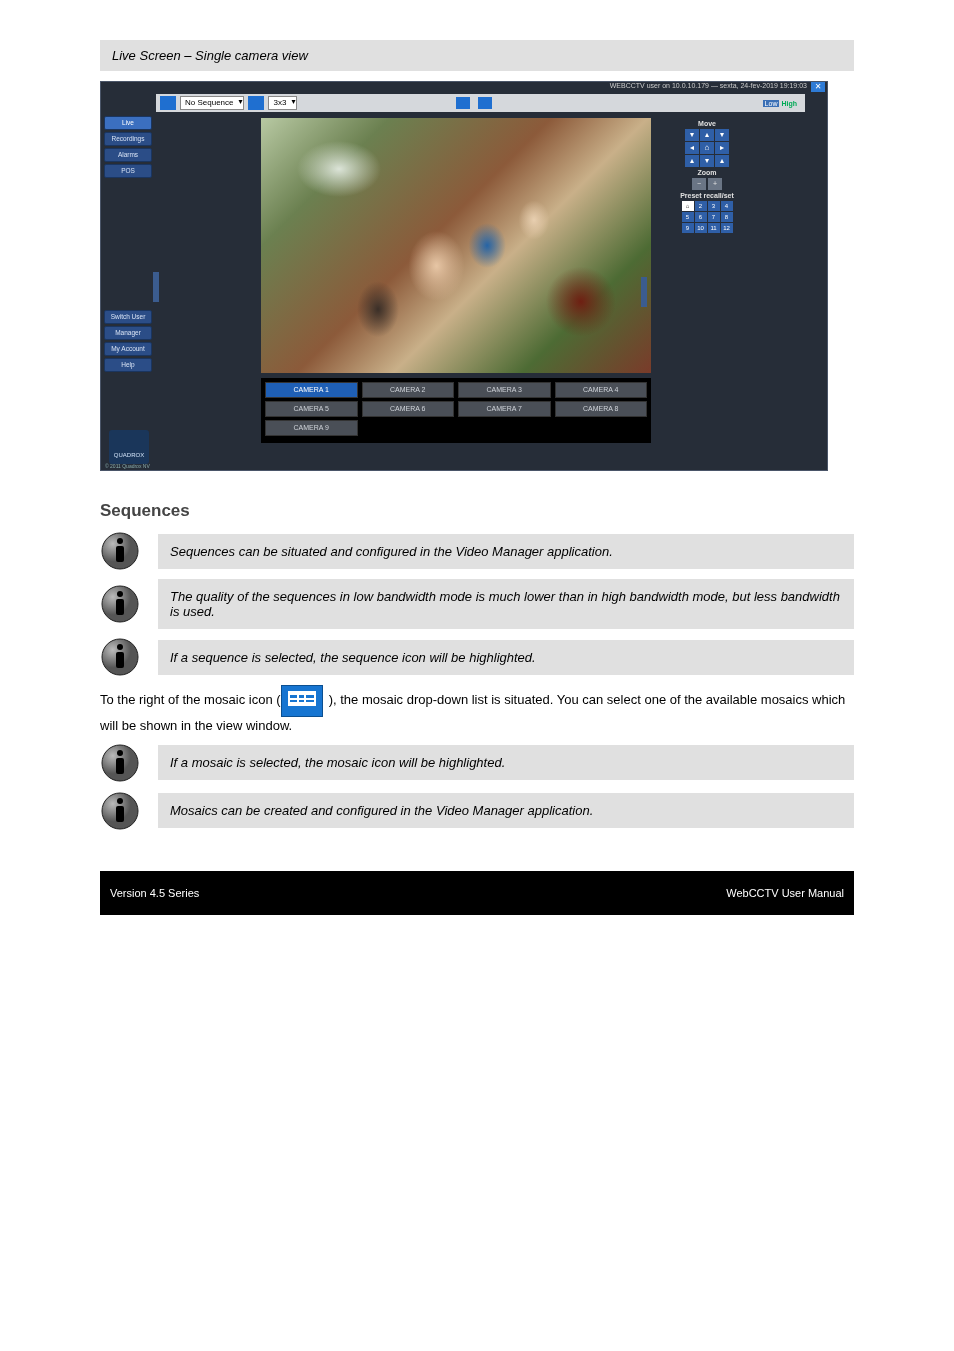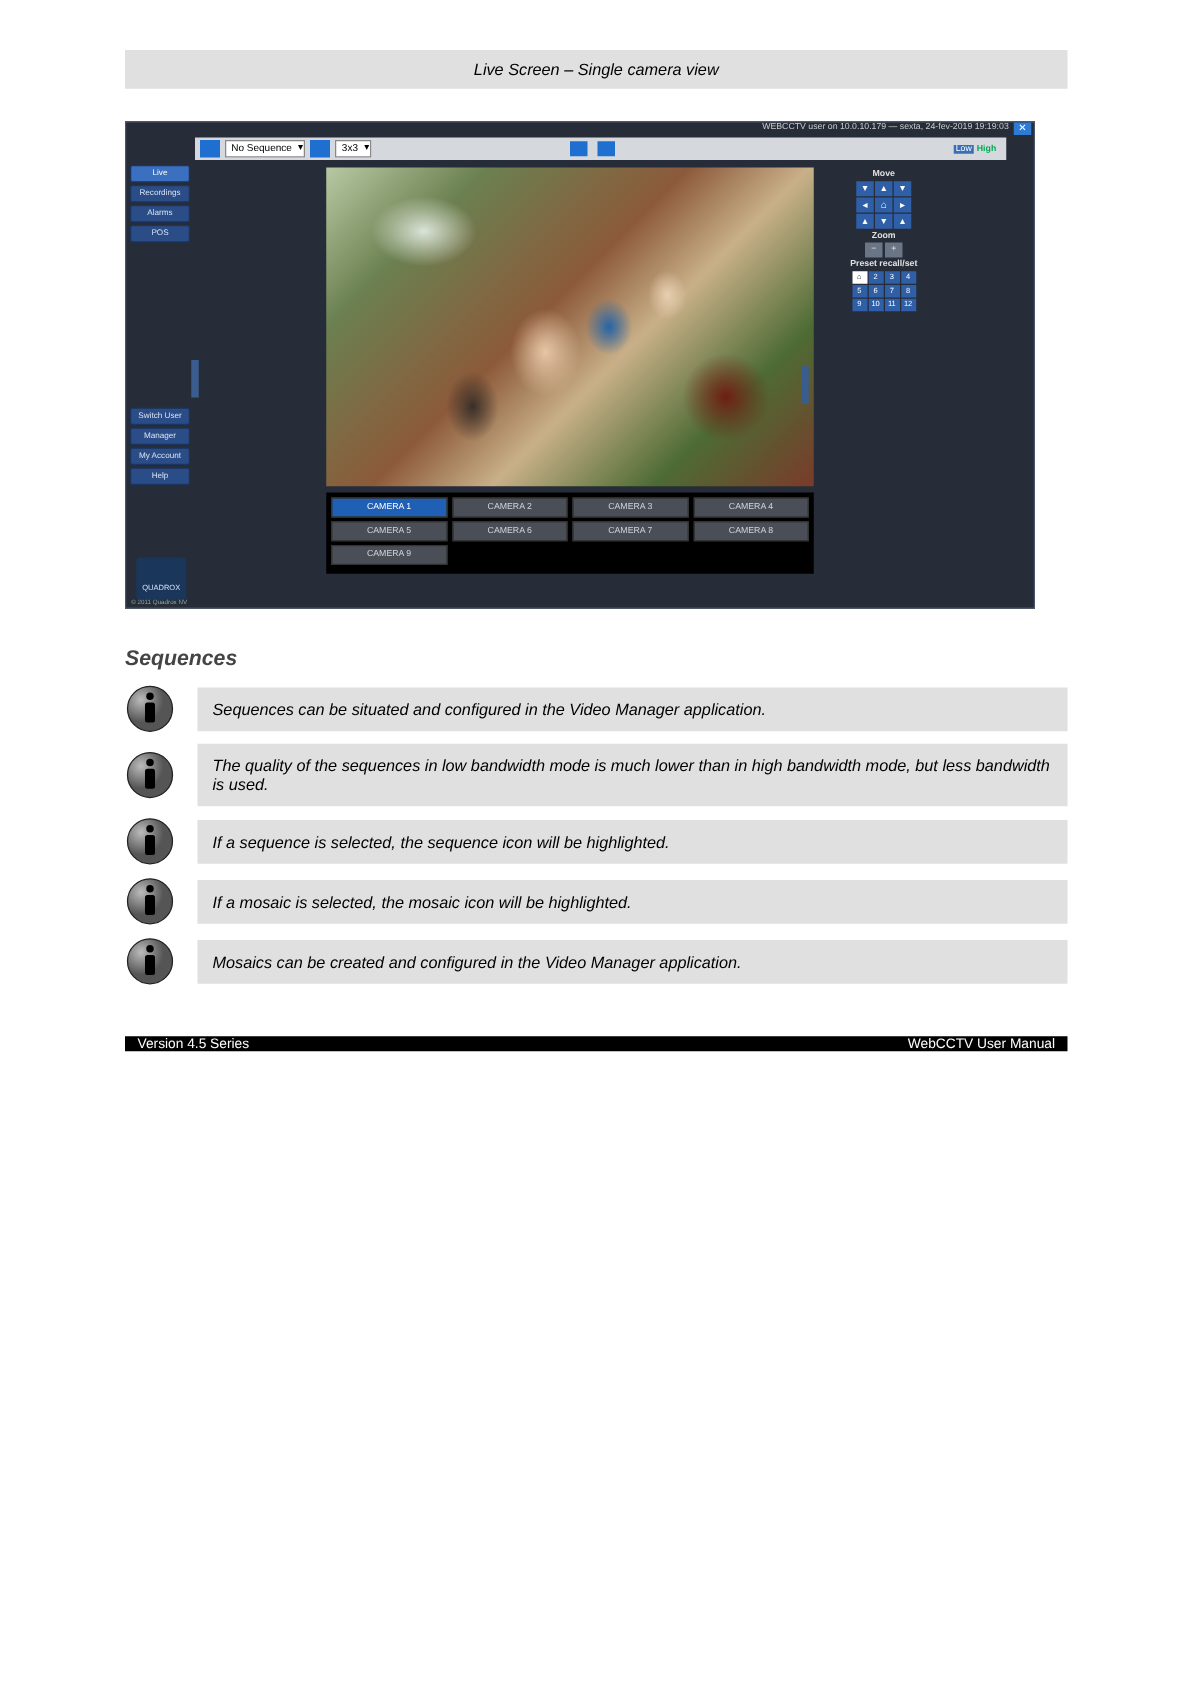--- a/index.html
+++ b/index.html
@@ -9,25 +9,24 @@
     font-size: 13px;
     color: #000;
     background: #fff;
     width: 954px;
   }
   .page {
     padding: 40px 100px 20px 100px;
   }
   .caption {
     background: #e0e0e0;
-    padding: 8px 22px;
-    margin-bottom: 26px;
+    padding: 8px 12px;
+    margin-bottom: 10px;
     font-style: italic;
     font-size: 13px;
-    text-align: center;
   }
   
   .shot {
     width: 726px;
     height: 388px;
     background: #262d38;
     position: relative;
     color: #fff;
     font-size: 9px;
     margin-bottom: 30px;
@@ -238,21 +237,20 @@
     position:absolute; right:180px; top:195px; width:6px; height:30px;
     background:#3b5c8f;
   }
 
   
   h3.sub {
     font-size: 17px;
     color: #444;
     font-weight: bold;
     margin: 24px 0 10px 0;
-    font-style: italic;
   }
   p { margin: 8px 0; line-height: 1.35; }
   .inline-icon {
     display: inline-block;
     vertical-align: middle;
     width: 44px; height: 32px;
     background: #1775d1;
     position: relative;
     margin-right: 6px;
   }
@@ -302,21 +300,21 @@
     padding: 10px 12px;
     font-style: italic;
     font-size: 13px;
   }
 
   .footer {
     margin-top: 40px;
     background: #000;
     color: #fff;
     font-size: 11px;
-    padding: 0 10px;
+    padding: 16px 10px;
     display: flex;
     justify-content: space-between;
   }
 </style>
 </head>
 <body>
 
 <div class="page">
 
   <div class="caption">Live Screen – Single camera view</div>
@@ -454,20 +452,23 @@
       <svg viewBox="0 0 40 40">
           <circle cx="20" cy="20" r="18" fill="url(#g1)" stroke="#222"></circle>
           <circle cx="20" cy="10" r="3" fill="#000"></circle>
           <rect x="16" y="15" width="8" height="16" rx="2" fill="#000"></rect>
         </svg>
     </div>
     <div class="note-box">If a sequence is selected, the sequence icon will be highlighted.</div>
   </div>
 
 
+  <p>
+    <span>To the right of the mosaic icon (</span><span class="inline-icon mosaic"></span><span>), the mosaic drop-down list is situated. You can select one of the available mosaics which will be shown in the view window.</span>
+  </p>
 
   <div class="note-row">
     <div class="info-icon">
       <svg viewBox="0 0 40 40">
           <circle cx="20" cy="20" r="18" fill="url(#g1)" stroke="#222"></circle>
           <circle cx="20" cy="10" r="3" fill="#000"></circle>
           <rect x="16" y="15" width="8" height="16" rx="2" fill="#000"></rect>
         </svg>
     </div>
     <div class="note-box">If a mosaic is selected, the mosaic icon will be highlighted.</div>

